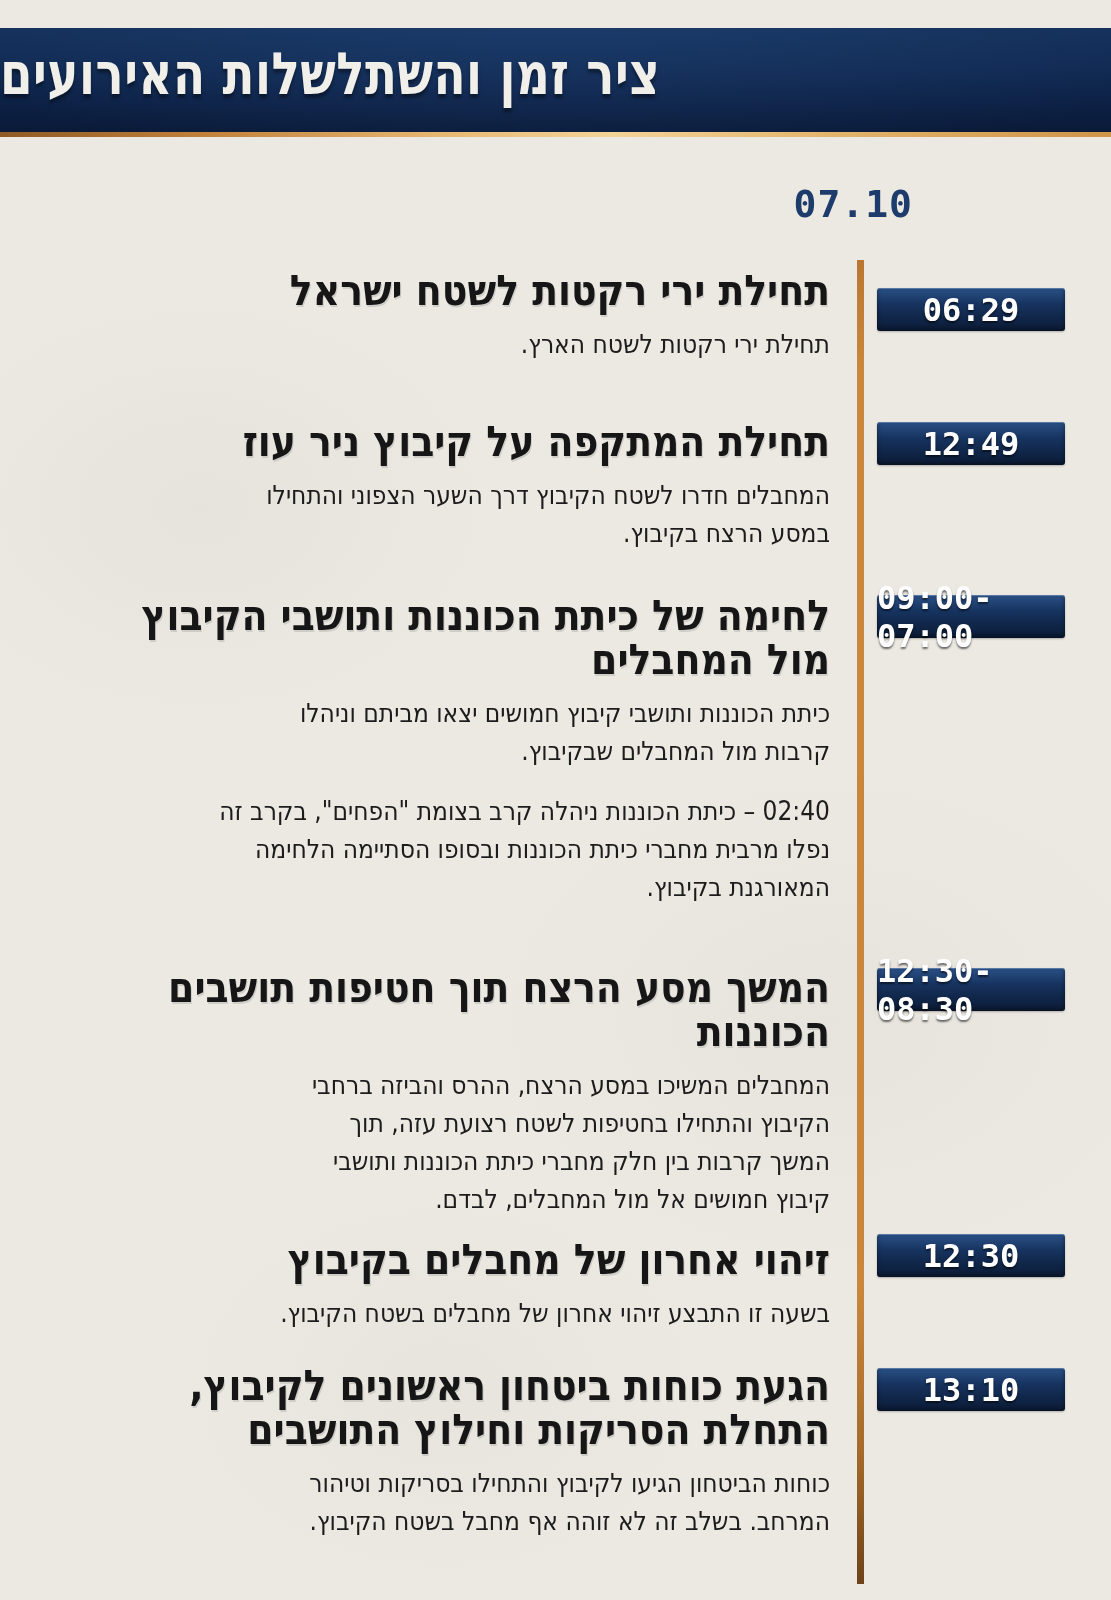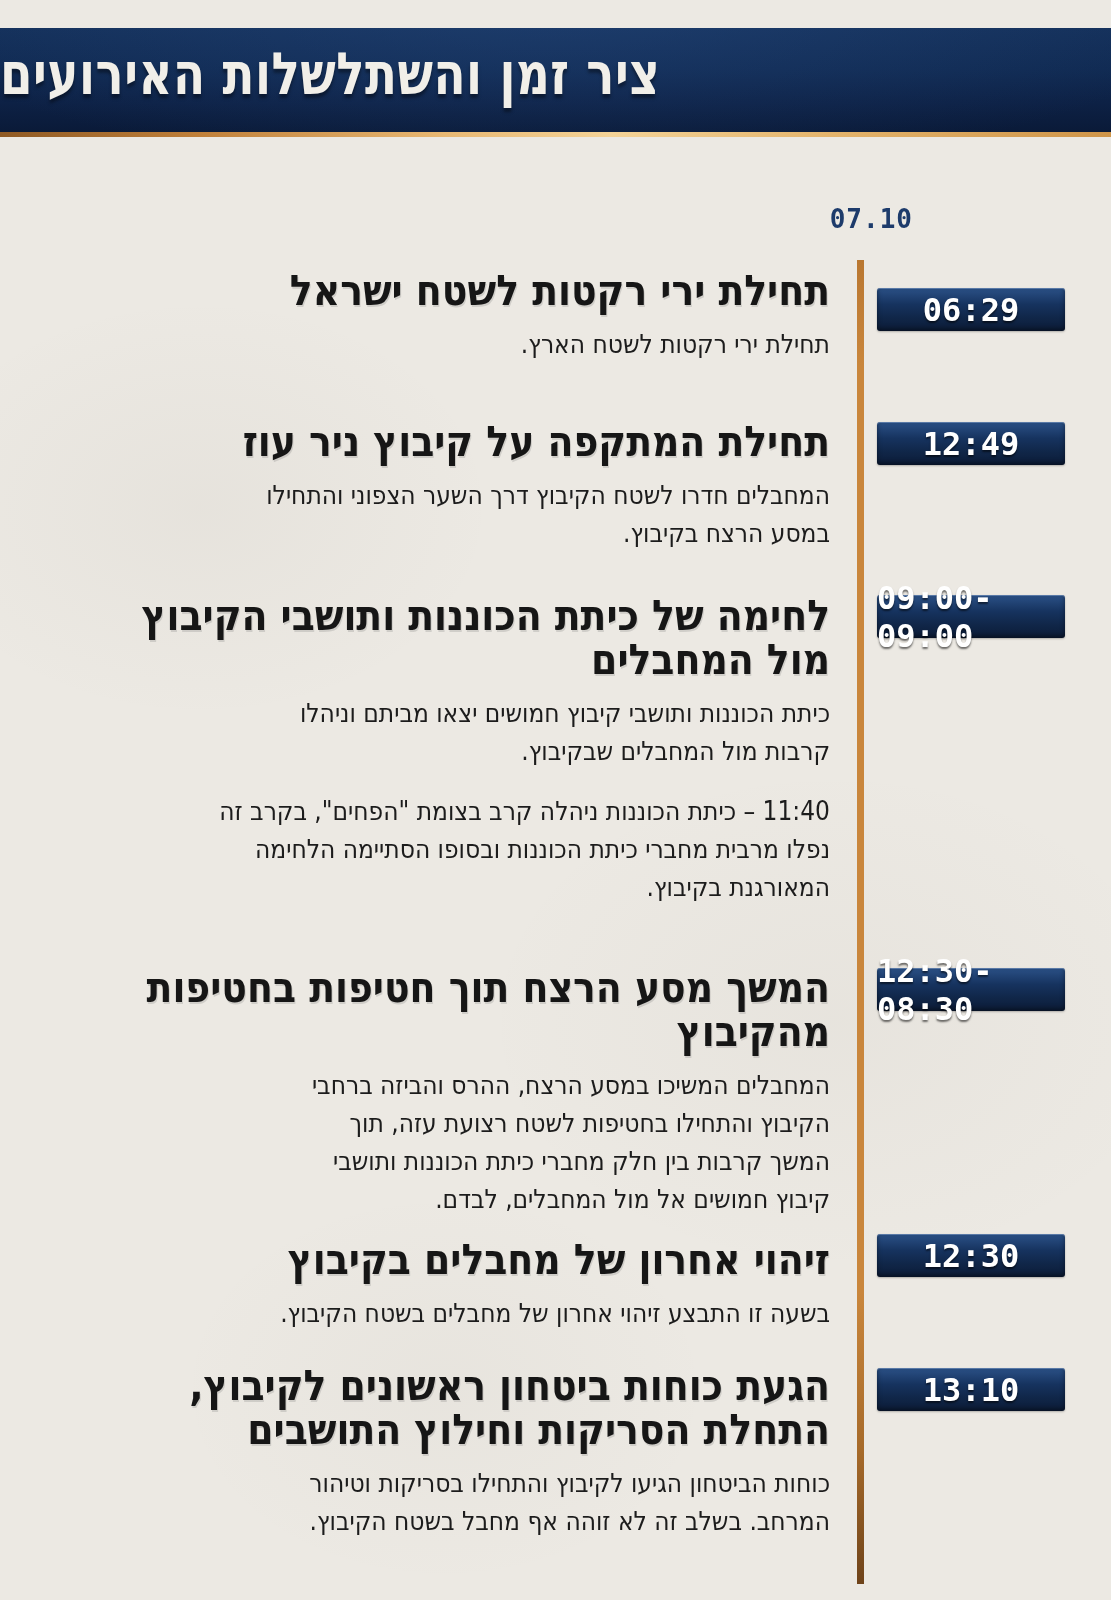--- a/index.html
+++ b/index.html
@@ -33,23 +33,23 @@
     color:#f1efe9;letter-spacing:.5px;
     transform:scaleY(1.12);transform-origin:center 60%;
     text-shadow:0 3px 3px rgba(0,0,0,.4);
   }
   .goldline{
     position:absolute;top:104px;left:0;width:1111px;height:5px;
     background:linear-gradient(90deg,#8f5a24 0%,#c0803a 18%,#e8b873 40%,#f4d397 55%,#e3b36b 75%,#cf9549 100%);
   }
   
   .date{
-    position:absolute;top:176px;right:198px;
+    position:absolute;top:154px;right:198px;
     font-family:"DejaVu Sans Mono",monospace;
-    font-size:26px;font-weight:bold;color:#1d3b6b;letter-spacing:1px;
+    font-size:38px;font-weight:bold;color:#1d3b6b;letter-spacing:1px;
     direction:ltr;
   }
   
   .tline{
     position:absolute;left:857px;top:232px;width:7px;height:1324px;
     background:linear-gradient(180deg,#b97731 0%,#c9863c 8%,#c9863c 78%,#a66a2a 90%,#6e431a 100%);
   }
   
   .badge{
     position:absolute;left:877px;width:188px;height:43px;
@@ -86,48 +86,48 @@
     <h1 class="title">ציר זמן והשתלשלות האירועים</h1>
   </header>
   <div class="goldline"></div>
 
   <div class="date">07.10</div>
 
   <div class="tline"></div>
 
   <div class="badge b1">06:29</div>
   <div class="badge b2">12:49</div>
-  <div class="badge b3">09:00-09:00</div>
+  <div class="badge b3">09:00-07:00</div>
   <div class="badge b4">12:30-08:30</div>
   <div class="badge b5">12:30</div>
   <div class="badge b6">13:10</div>
 
   <section class="event e1">
     <h2 class="etitle">תחילת ירי רקטות לשטח ישראל</h2>
     <p class="ebody">תחילת ירי רקטות לשטח הארץ.</p>
   </section>
 
   <section class="event e2">
     <h2 class="etitle">תחילת המתקפה על קיבוץ ניר עוז</h2>
     <p class="ebody">המחבלים חדרו לשטח הקיבוץ דרך השער הצפוני והתחילו
 במסע הרצח בקיבוץ.</p>
   </section>
 
   <section class="event e3">
     <h2 class="etitle">לחימה של כיתת הכוננות ותושבי הקיבוץ
 מול המחבלים</h2>
     <p class="ebody">כיתת הכוננות ותושבי קיבוץ חמושים יצאו מביתם וניהלו
 קרבות מול המחבלים שבקיבוץ.</p>
-    <p class="ebody p2">11:40 – כיתת הכוננות ניהלה קרב בצומת "הפחים", בקרב זה
+    <p class="ebody p2">02:40 – כיתת הכוננות ניהלה קרב בצומת "הפחים", בקרב זה
 נפלו מרבית מחברי כיתת הכוננות ובסופו הסתיימה הלחימה
 המאורגנת בקיבוץ.</p>
   </section>
 
   <section class="event e4">
-    <h2 class="etitle">המשך מסע הרצח תוך חטיפות בחטיפות מהקיבוץ</h2>
+    <h2 class="etitle">המשך מסע הרצח תוך חטיפות תושבים הכוננות</h2>
     <p class="ebody">המחבלים המשיכו במסע הרצח, ההרס והביזה ברחבי
 הקיבוץ והתחילו בחטיפות לשטח רצועת עזה, תוך
 המשך קרבות בין חלק מחברי כיתת הכוננות ותושבי
 קיבוץ חמושים אל מול המחבלים, לבדם.</p>
   </section>
 
   <section class="event e5">
     <h2 class="etitle">זיהוי אחרון של מחבלים בקיבוץ</h2>
     <p class="ebody">בשעה זו התבצע זיהוי אחרון של מחבלים בשטח הקיבוץ.</p>
   </section>

